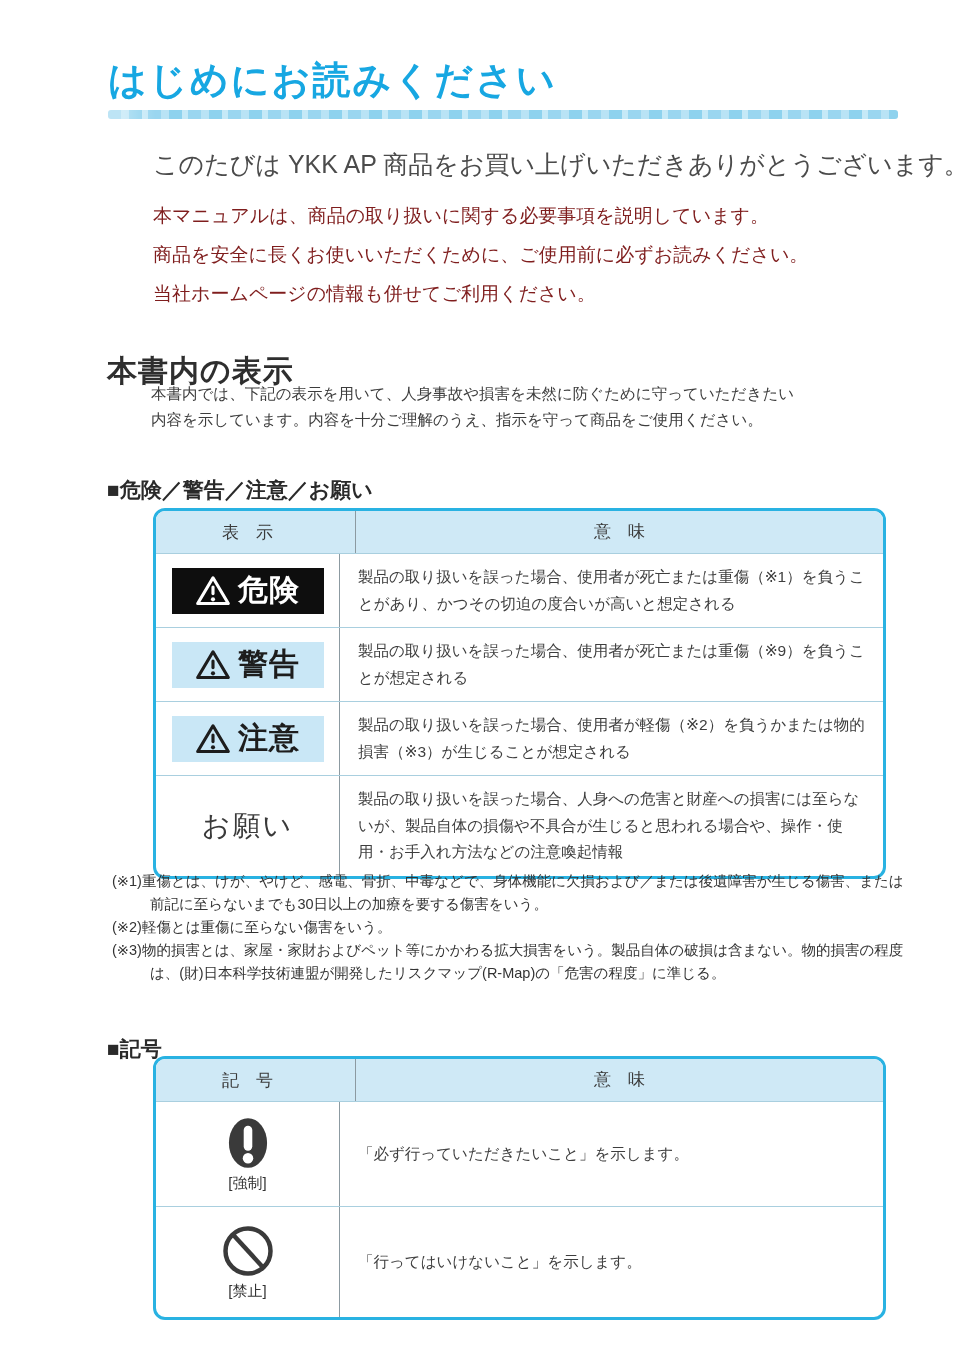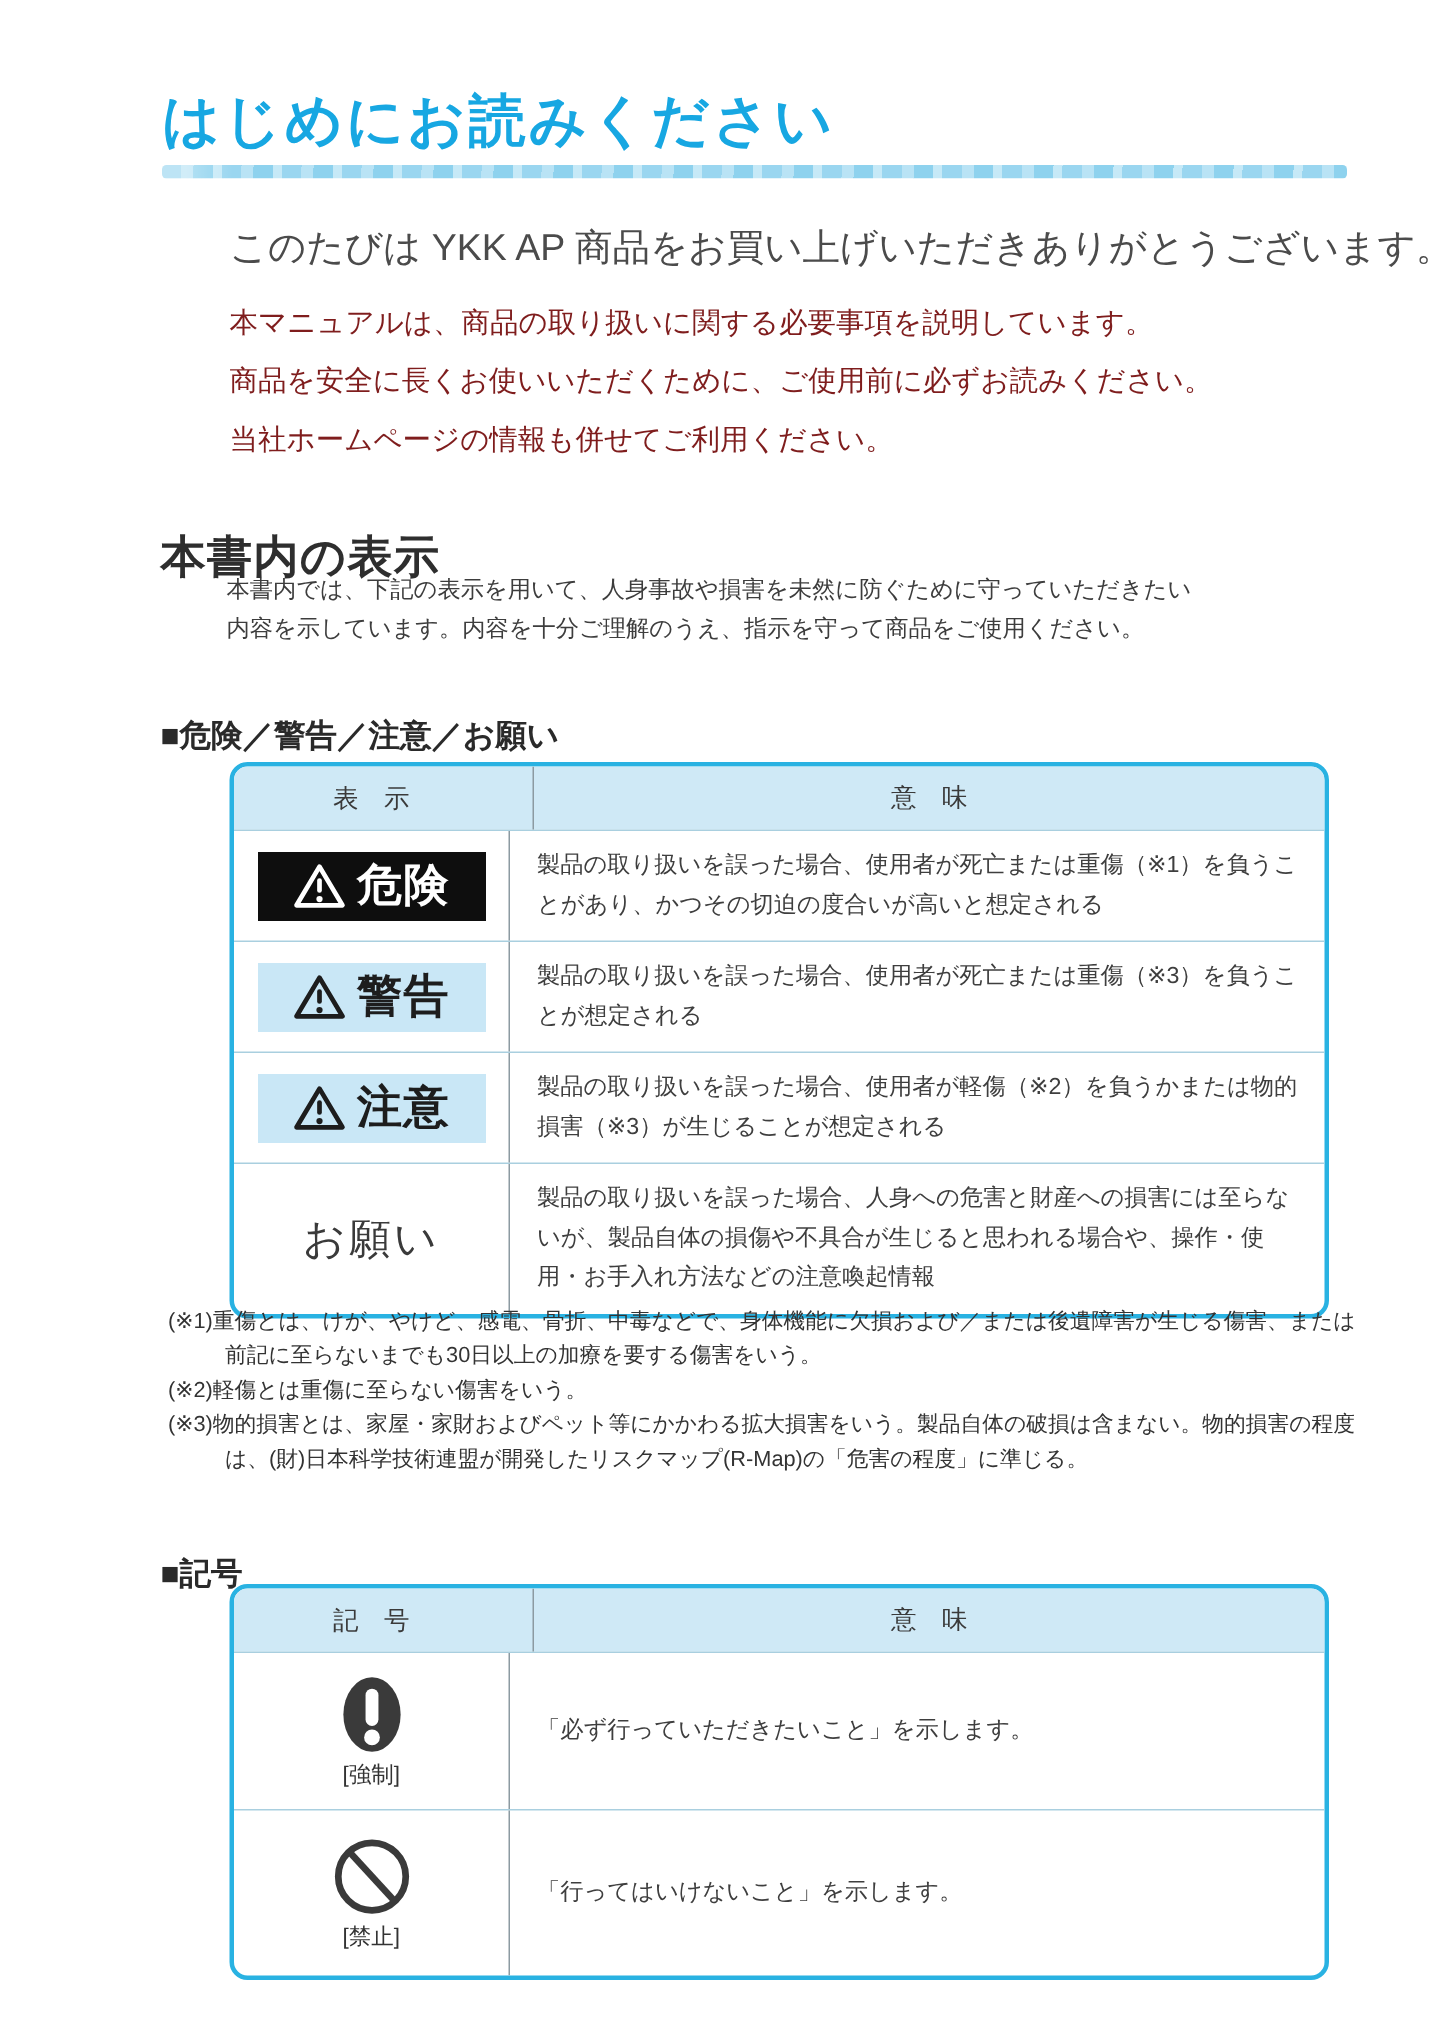--- a/index.html
+++ b/index.html
@@ -115,21 +115,21 @@
       <div class="c1">
         <div class="badge badge-blue">
           <svg viewBox="0 0 100 92">
             <path d="M50 8 L94 82 L6 82 Z" fill="none" stroke="#1d1d1d" stroke-width="9" stroke-linejoin="round"></path>
             <rect x="45.5" y="30" width="9" height="28" rx="4.5" fill="#1d1d1d"></rect>
             <circle cx="50" cy="70" r="6" fill="#1d1d1d"></circle>
           </svg>
           <span>警告</span>
         </div>
       </div>
-      <div class="c2">製品の取り扱いを誤った場合、使用者が死亡または重傷（※3）を負うことが想定される</div>
+      <div class="c2">製品の取り扱いを誤った場合、使用者が死亡または重傷（※9）を負うことが想定される</div>
     </div>
 
     <div class="trow r3">
       <div class="c1">
         <div class="badge badge-blue">
           <svg viewBox="0 0 100 92">
             <path d="M50 8 L94 82 L6 82 Z" fill="none" stroke="#1d1d1d" stroke-width="9" stroke-linejoin="round"></path>
             <rect x="45.5" y="30" width="9" height="28" rx="4.5" fill="#1d1d1d"></rect>
             <circle cx="50" cy="70" r="6" fill="#1d1d1d"></circle>
           </svg>

